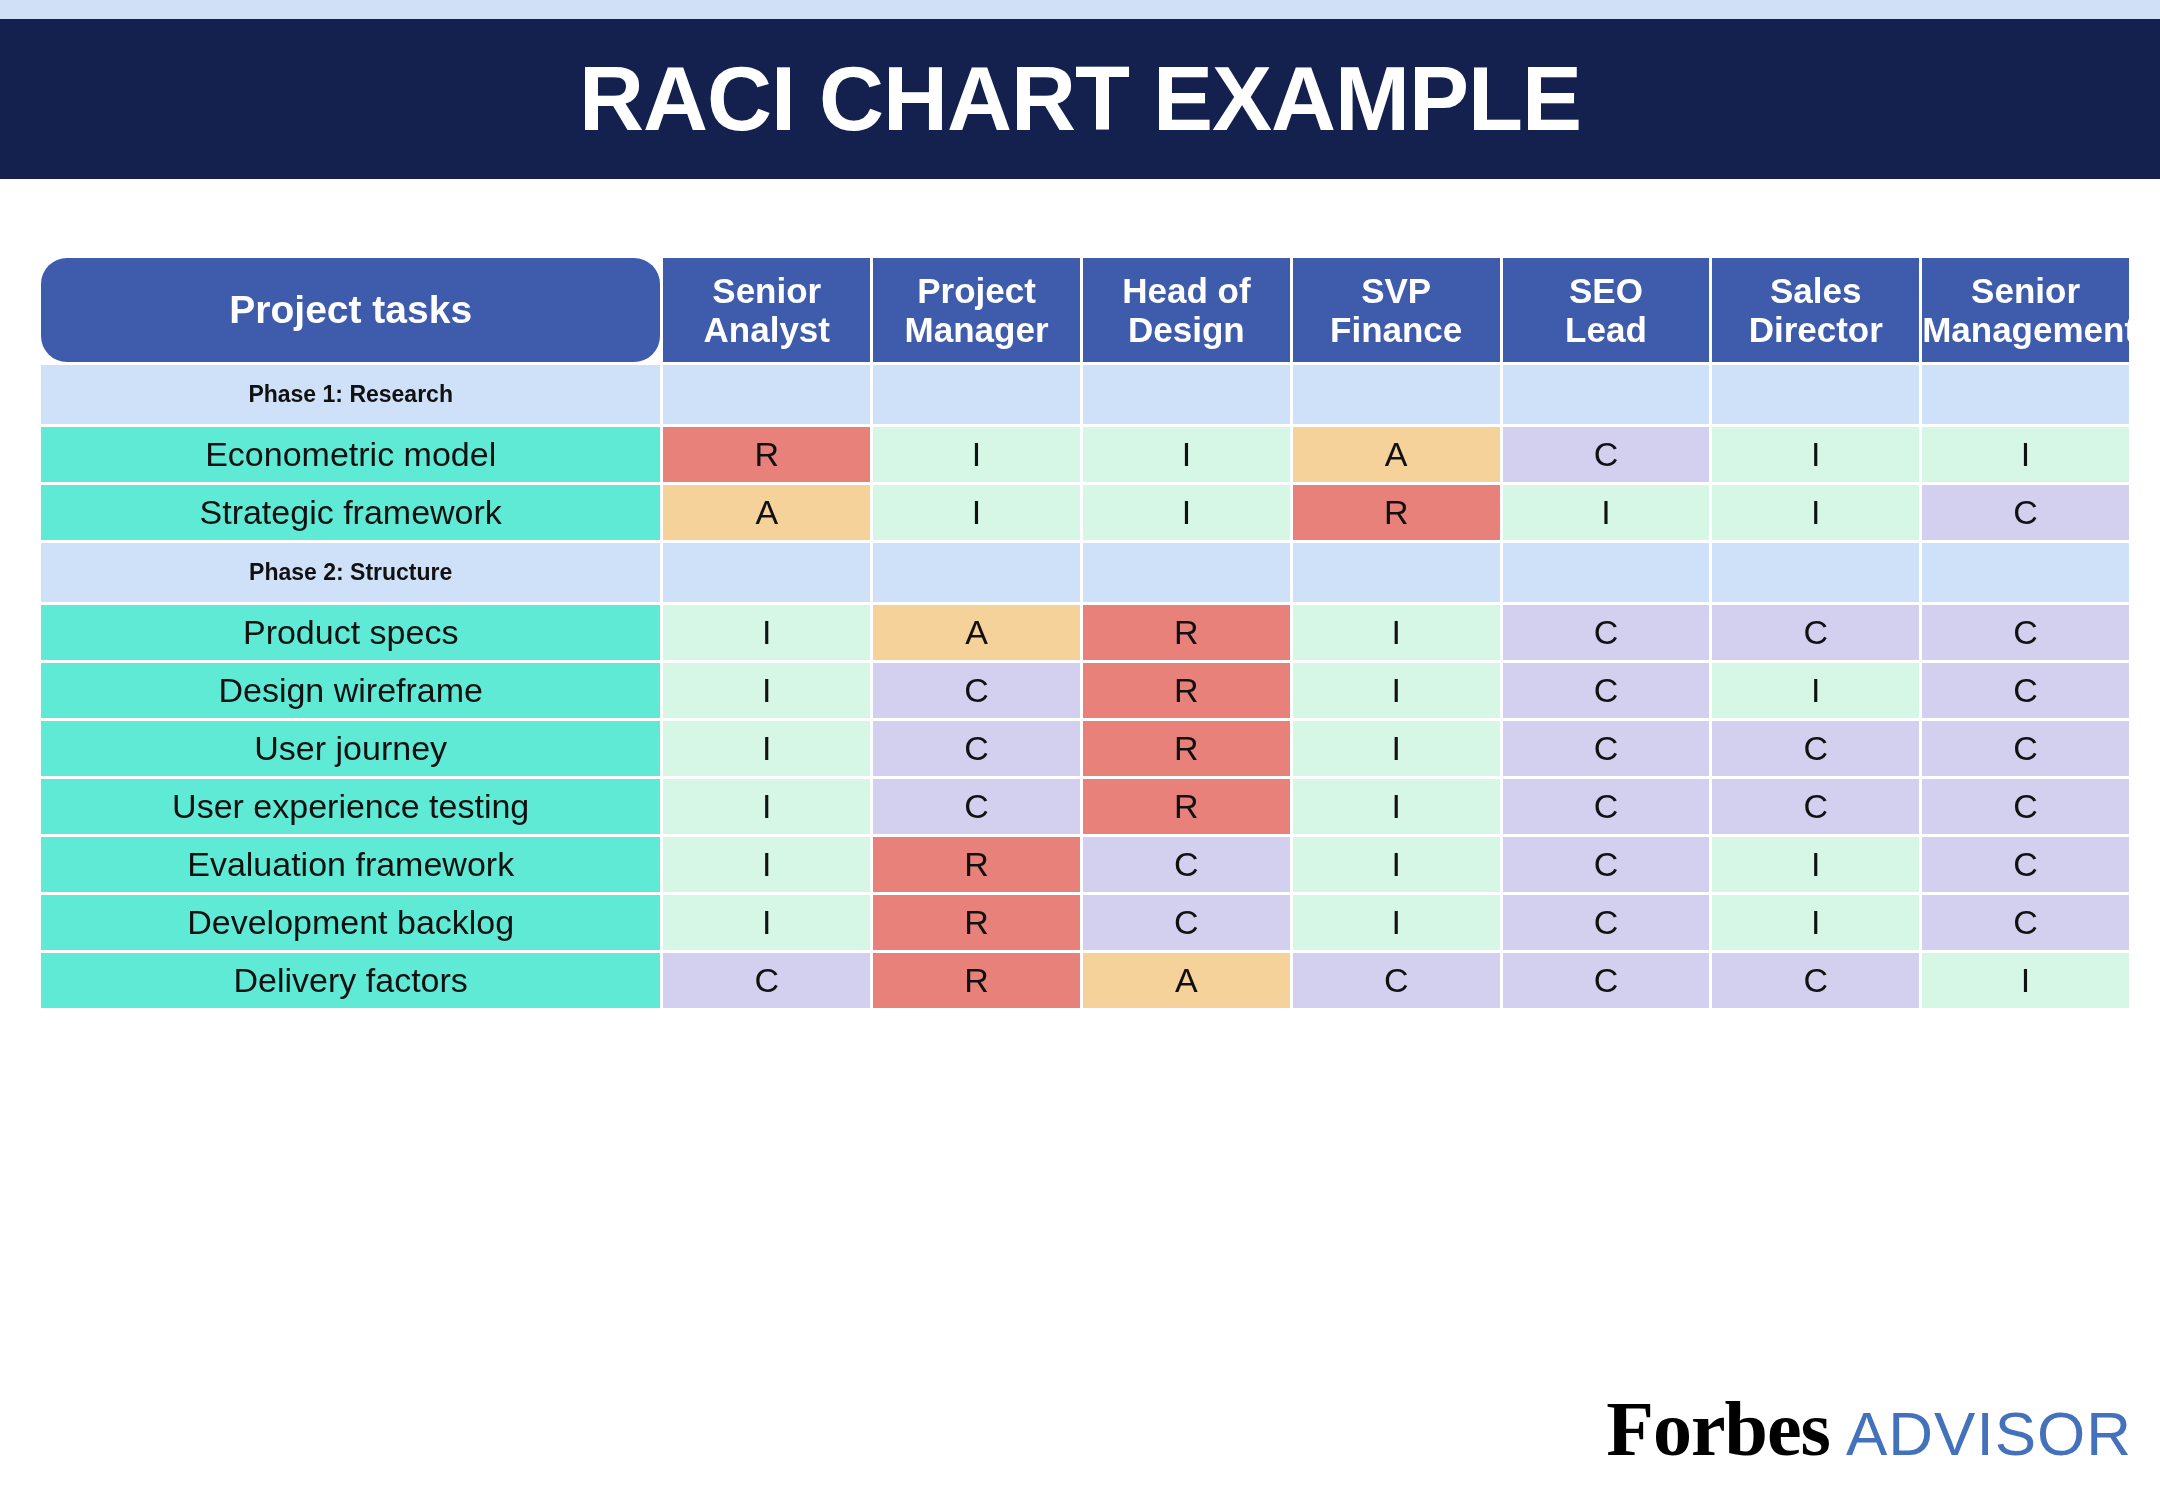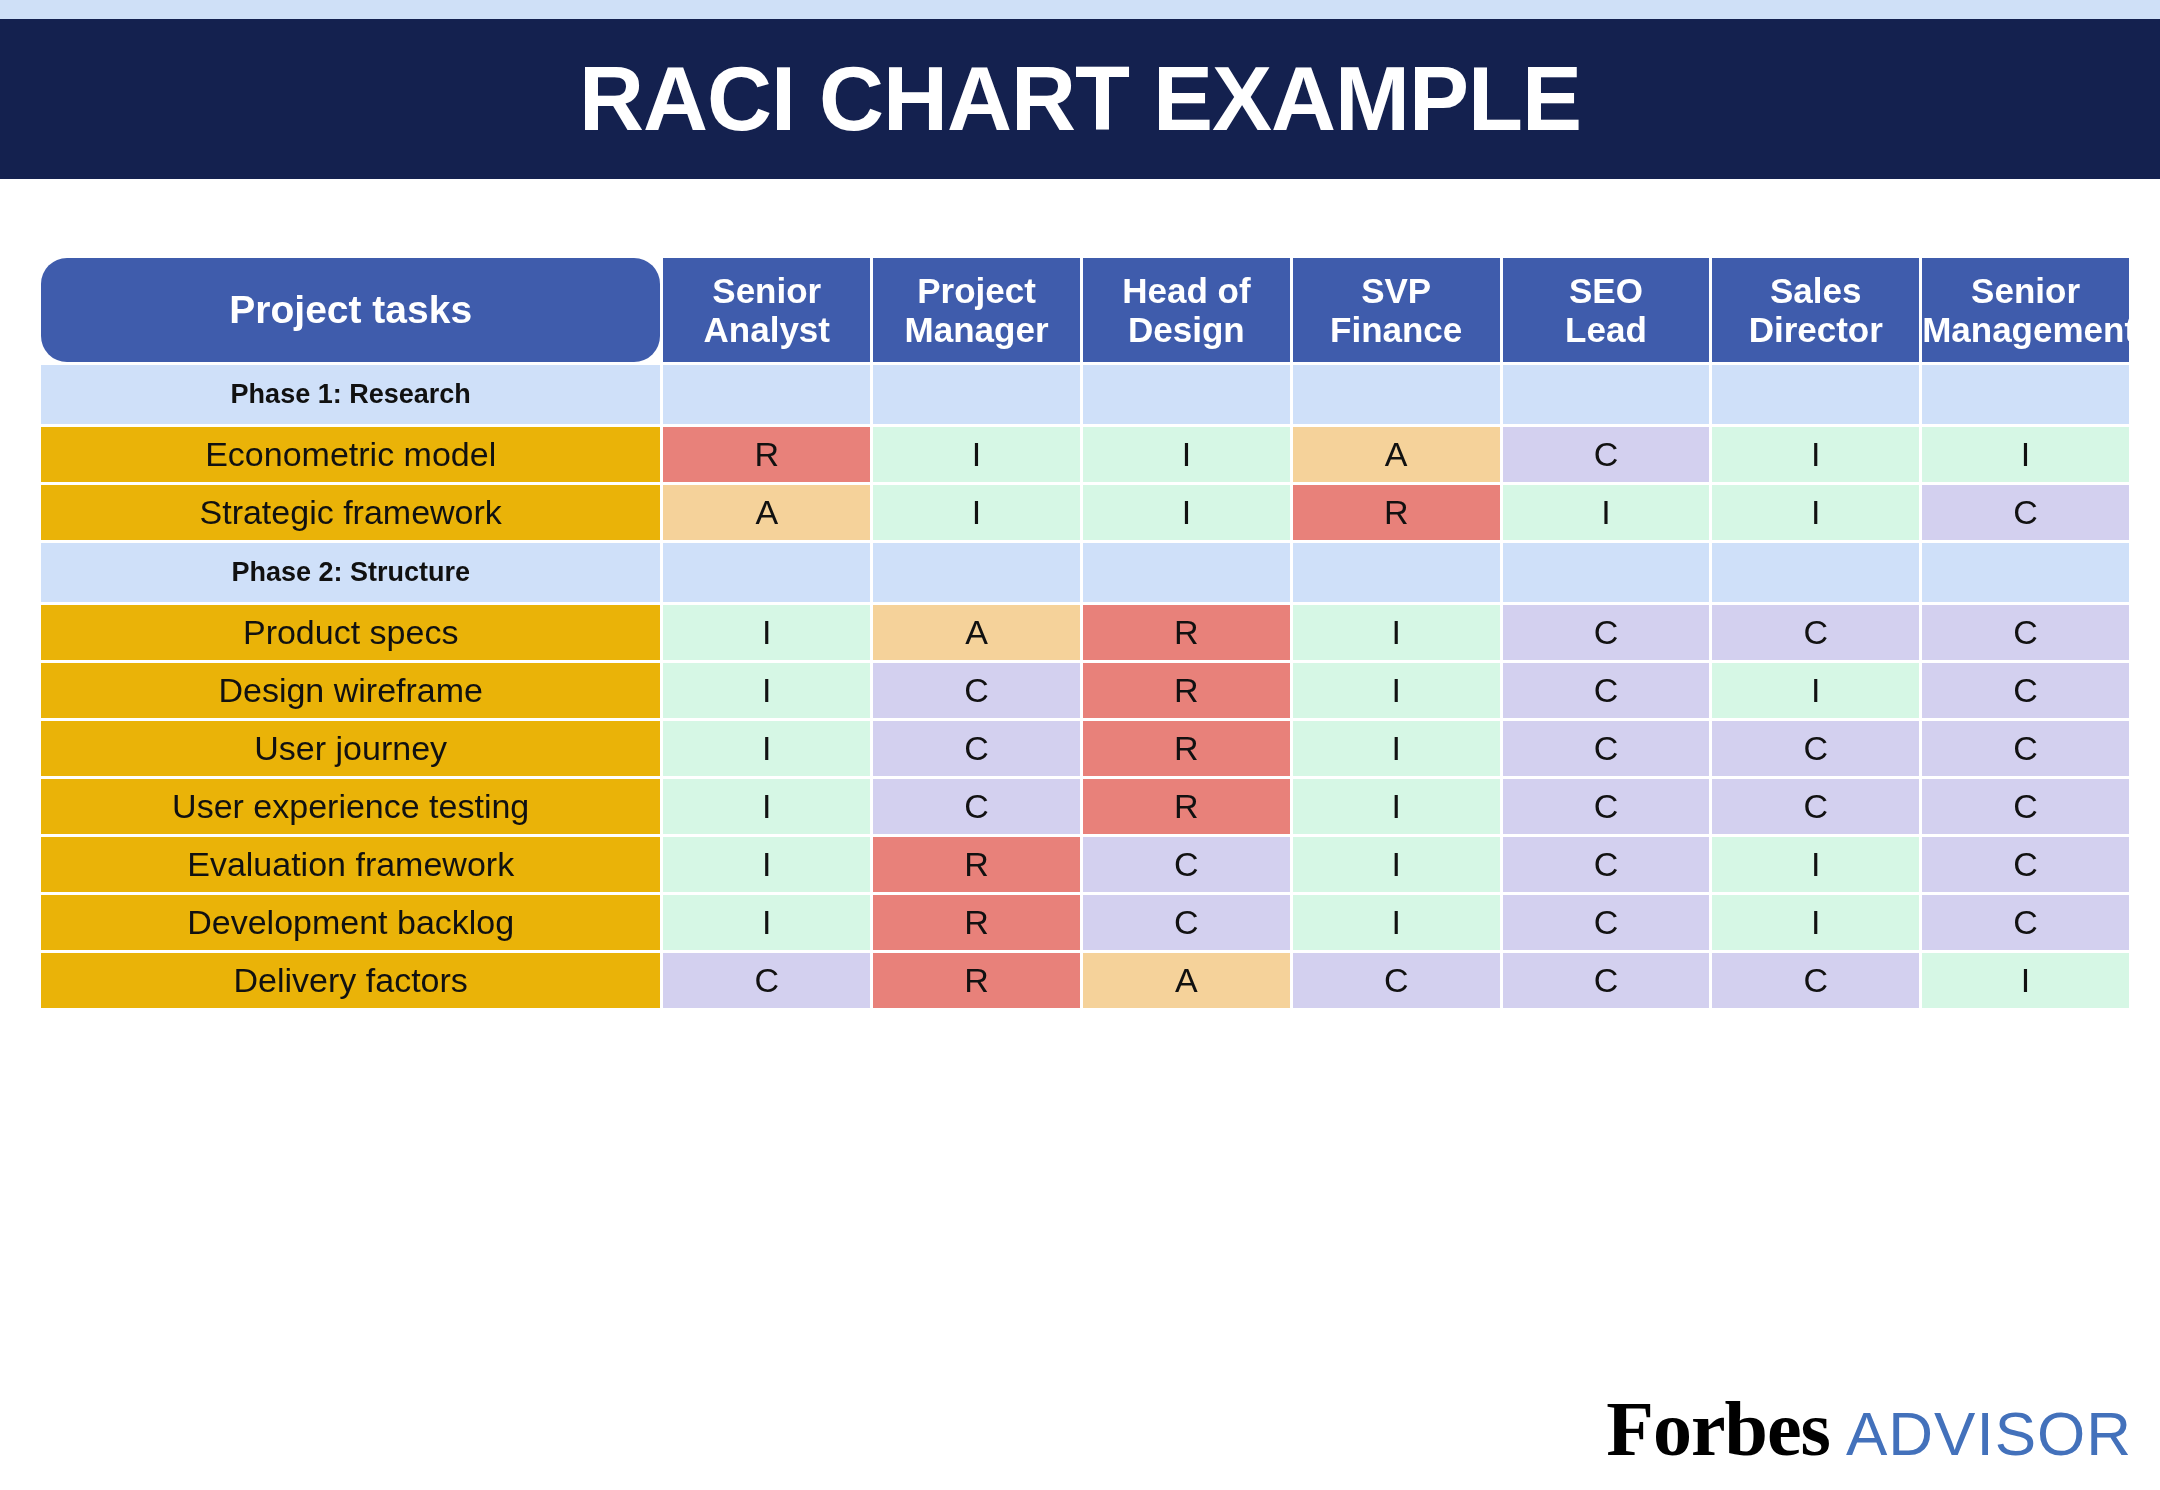--- a/index.html
+++ b/index.html
@@ -76,28 +76,28 @@
   thead th.task-head {
     font-size: 39px;
     line-height: 1.05;
     border-radius: 26px;
   }
 
   
   tr.phase-row td {
     background: #cfe0f9;
     height: 59px;
-    font-size: 27px;
+    font-size: 23px;
     font-weight: bold;
     color: #111111;
   }
 
   
   tr.task-row td.task-label {
-    background: #eab308;
+    background: #5eead4;
     height: 55px;
     font-size: 34px;
     font-weight: 500;
     color: #111111;
   }
   tr.task-row td.cell {
     height: 55px;
     font-size: 34px;
     font-weight: 500;
     color: #111111;

